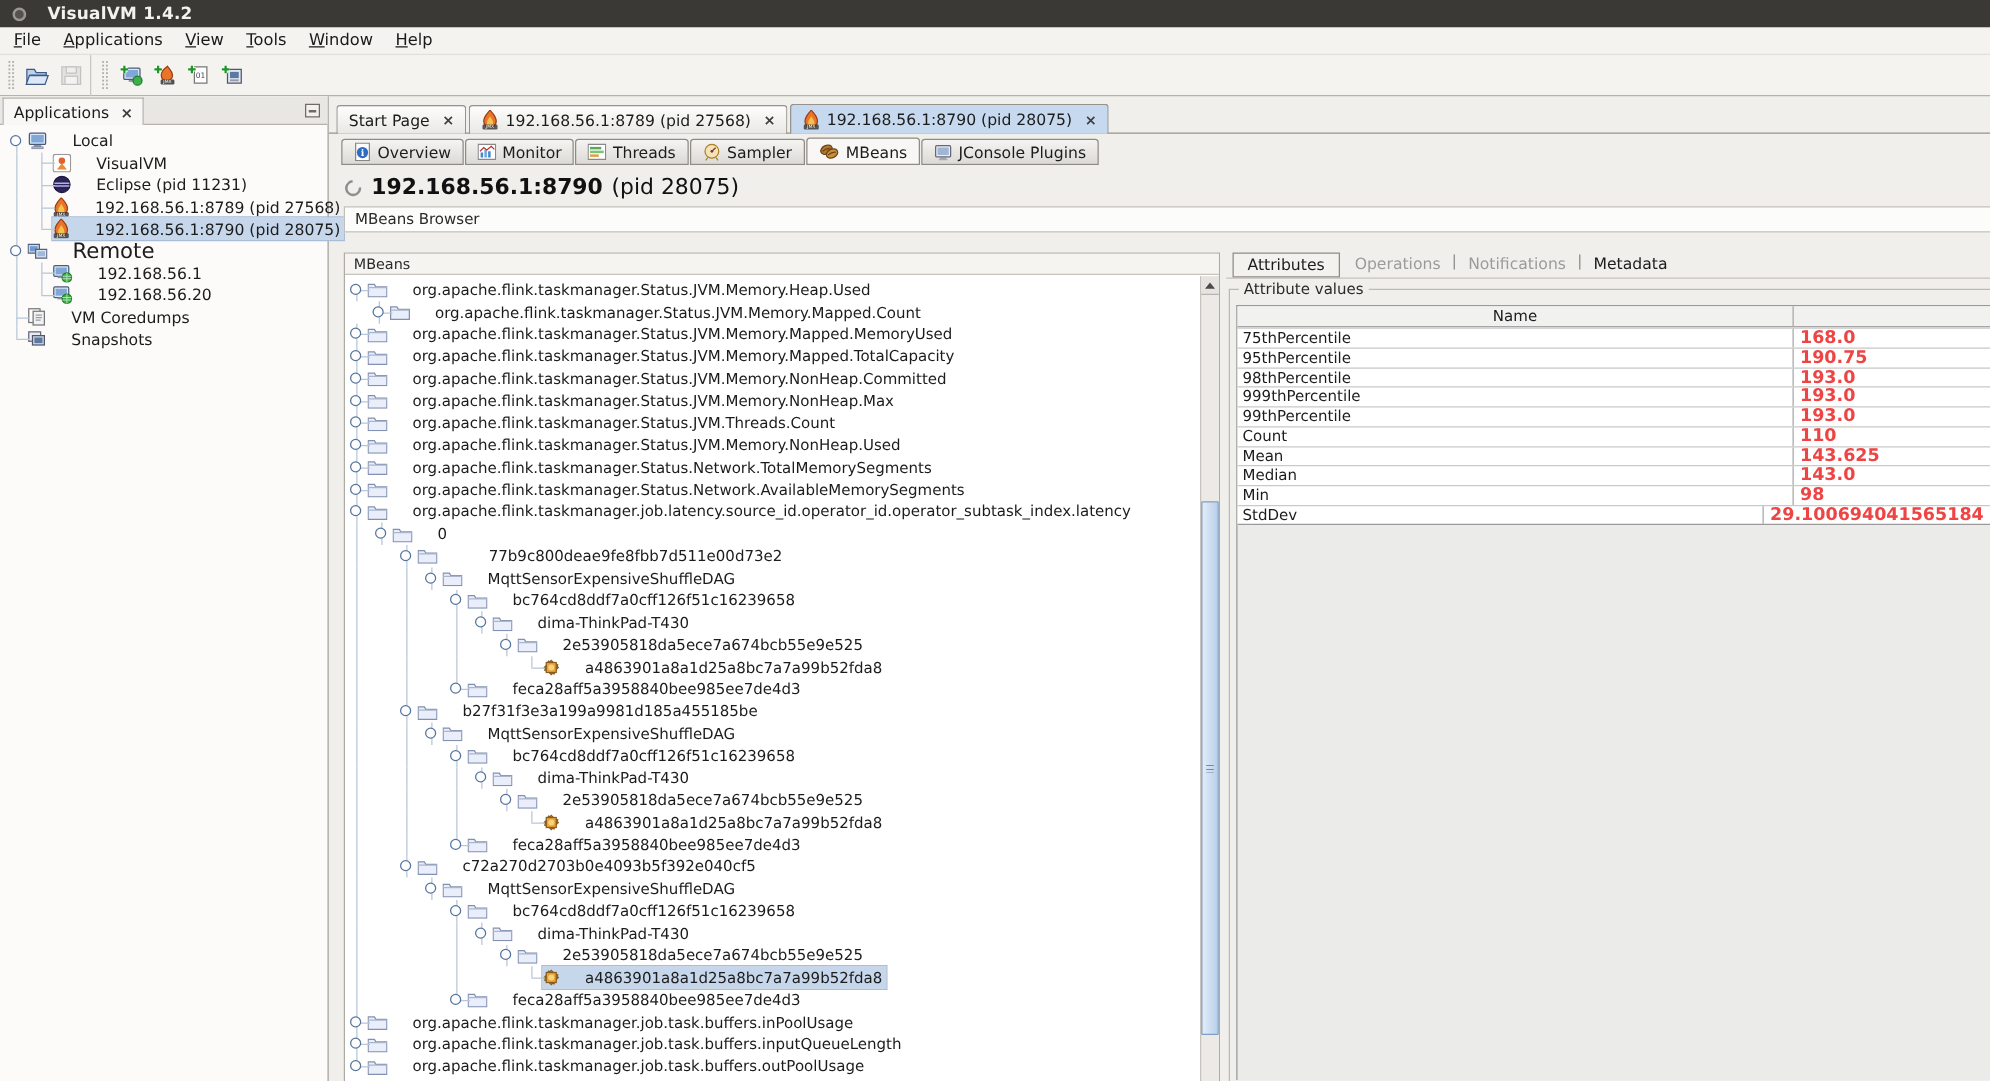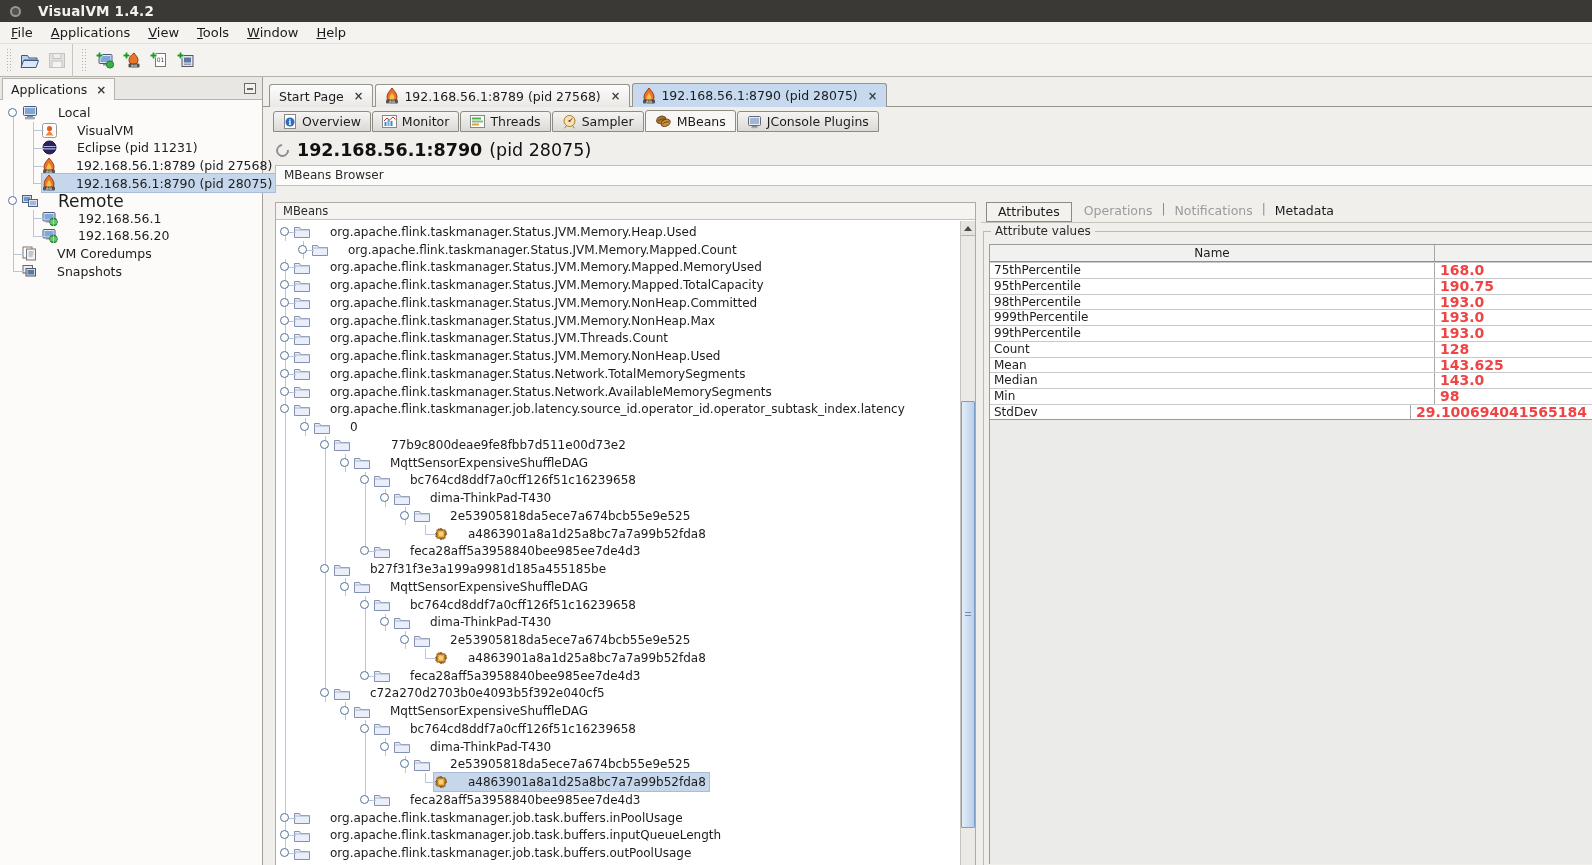--- a/index.html
+++ b/index.html
@@ -1113,21 +1113,21 @@
             <div class="atr">
               <div class="c-name">999thPercentile</div>
               <div class="c-val">193.0</div>
             </div>
             <div class="atr">
               <div class="c-name">99thPercentile</div>
               <div class="c-val">193.0</div>
             </div>
             <div class="atr">
               <div class="c-name">Count</div>
-              <div class="c-val">128</div>
+              <div class="c-val">110</div>
             </div>
             <div class="atr">
               <div class="c-name">Mean</div>
               <div class="c-val">143.625</div>
             </div>
             <div class="atr">
               <div class="c-name">Median</div>
               <div class="c-val">143.0</div>
             </div>
             <div class="atr">

